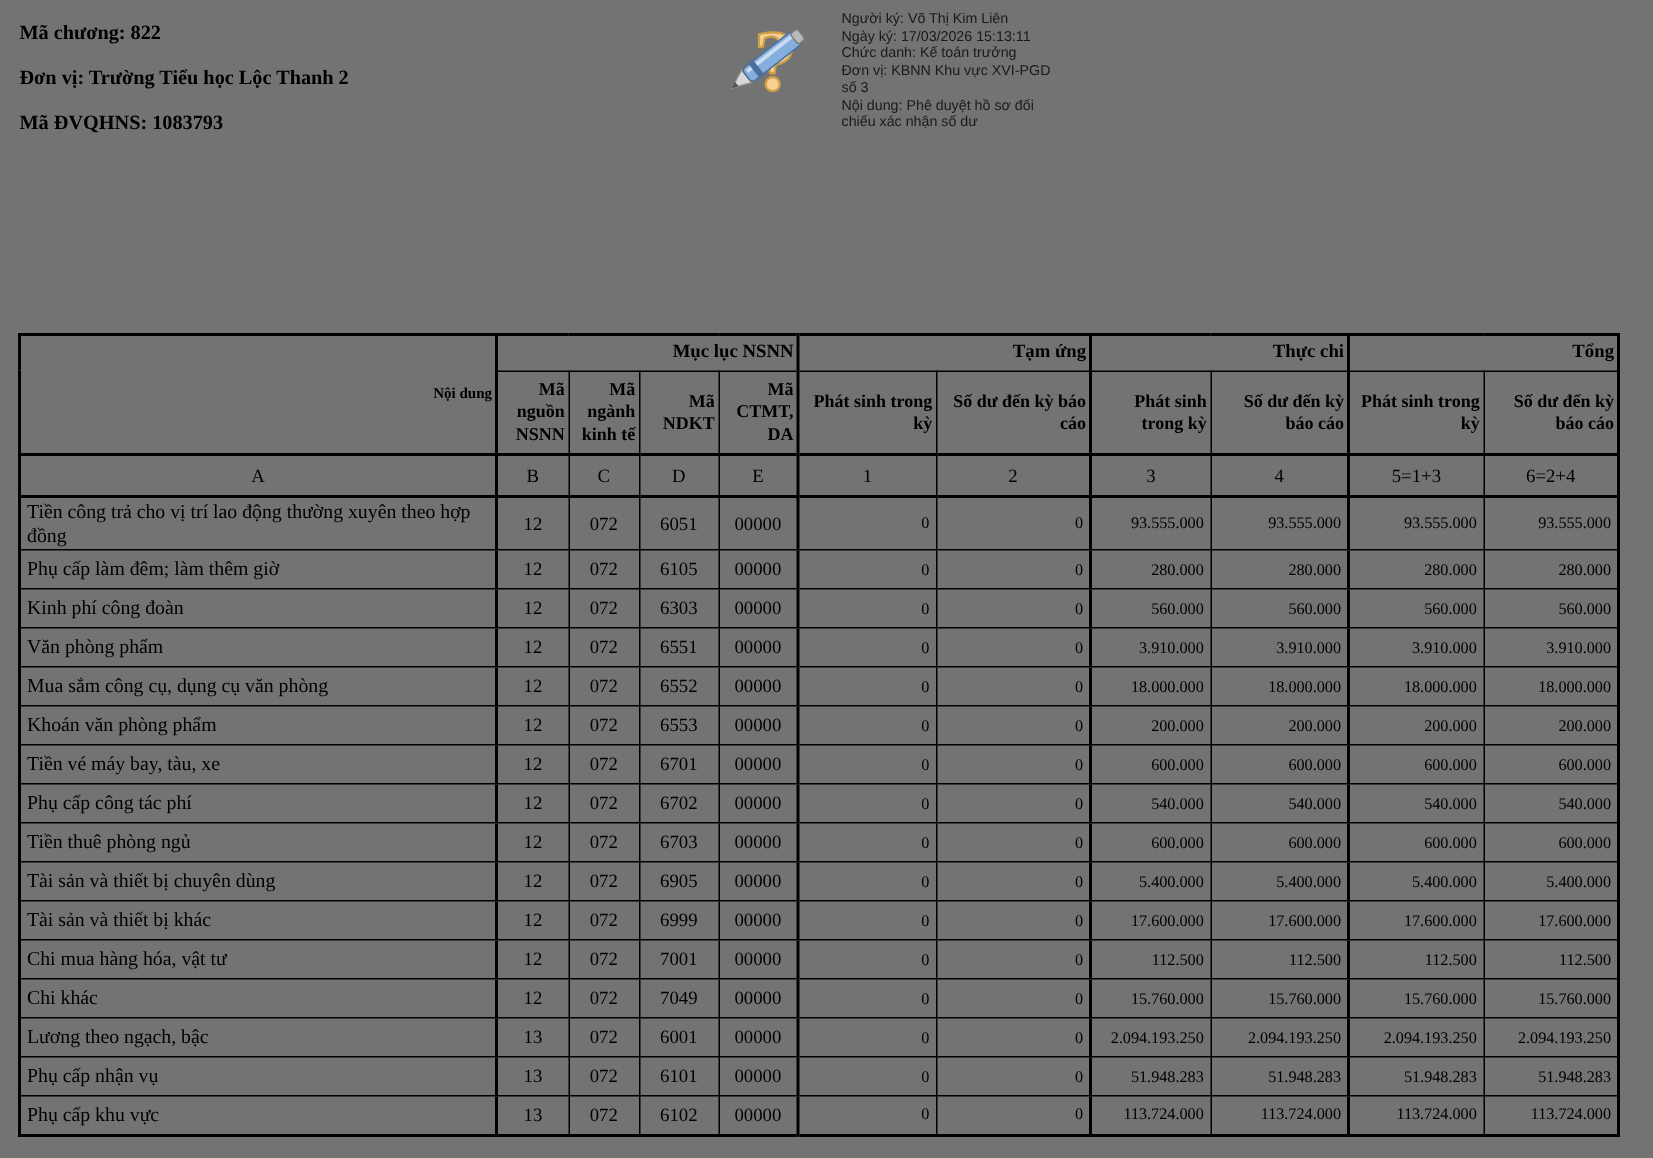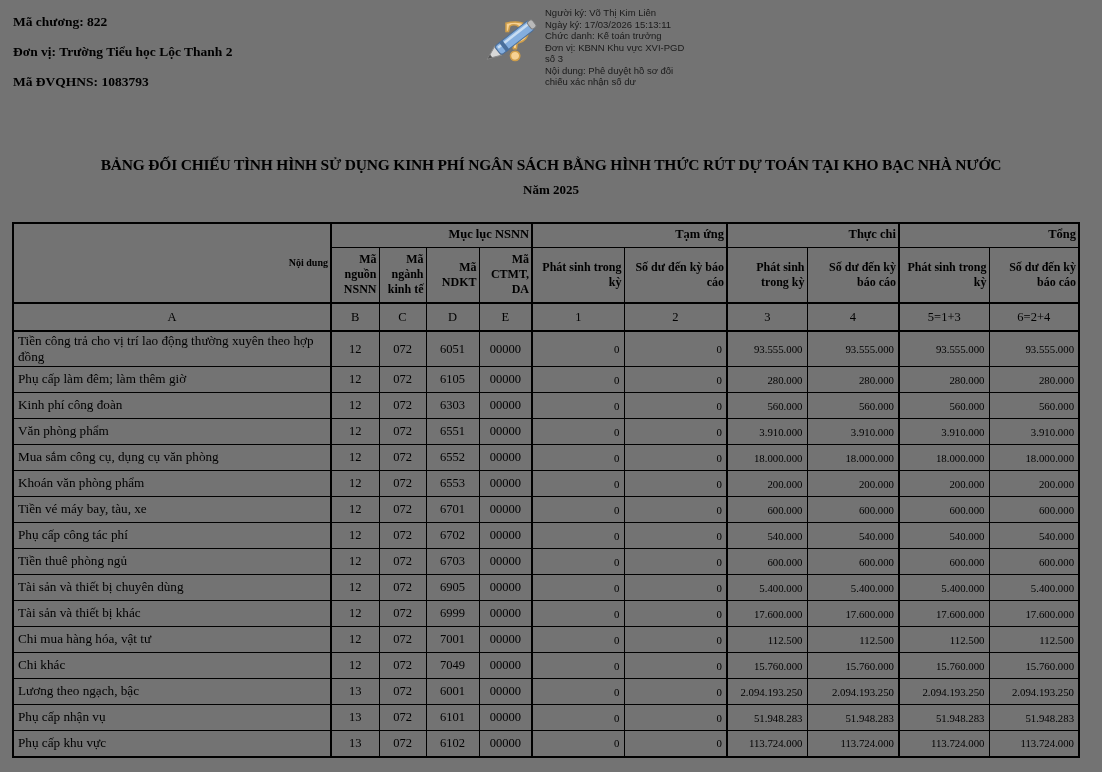--- a/index.html
+++ b/index.html
@@ -7,21 +7,21 @@
   body {
     width:1102px; height:772px;
     font-family:"Liberation Serif","DejaVu Serif",serif;
     color:#000;
   }
   .page { position:relative; width:1102px; height:772px; background:#737373; overflow:hidden; }
 
   .hdr-left { position:absolute; left:13px; top:14px; font-weight:bold; font-size:13.5px; }
   .hdr-left > div { height:30px; }
 
-  .signature { position:absolute; left:477px; top:4px; display:flex; gap:2px; align-items:flex-start;justify-content:flex-end; }
+  .signature { position:absolute; left:477px; top:4px; display:flex; gap:18px; align-items:flex-start;justify-content:flex-end; }
   .sig-text {
     font-family:"Liberation Sans","DejaVu Sans",sans-serif;
     font-size:9.5px; line-height:11.5px; color:#1a1a1a; padding-top:3px;
   }
 
   .hdr-right { position:absolute; left:902px; top:22px; width:190px; text-align:center; font-weight:bold; font-size:13.5px; }
   .hdr-right .line2 { margin-top:11px; }
 
   .title-block { position:absolute; top:156px; left:0; width:1102px; text-align:center; font-weight:bold; }
   .title-main { font-size:15.5px; letter-spacing:-0.2px; }
@@ -77,24 +77,20 @@
         <div>Ngày ký: 17/03/2026 15:13:11</div>
         <div>Chức danh: Kế toán trưởng</div>
         <div>Đơn vị: KBNN Khu vực XVI-PGD</div>
         <div>số 3</div>
         <div>Nội dung: Phê duyệt hồ sơ đối</div>
         <div>chiếu xác nhận số dư</div>
       </div>
   </div>
 
 
-  <div class="title-block">
-    <div class="title-main">BẢNG ĐỐI CHIẾU TÌNH HÌNH SỬ DỤNG KINH PHÍ NGÂN SÁCH BẰNG HÌNH THỨC RÚT DỰ TOÁN TẠI KHO BẠC NHÀ NƯỚC</div>
-    <div class="title-year">Năm 2025</div>
-  </div>
 
   <table class="main">
     <colgroup>
       <col style="width:318px">
         <col style="width:48px">
         <col style="width:47px">
         <col style="width:53px">
       <col style="width:53px">
         <col style="width:92px">
         <col style="width:103px">

